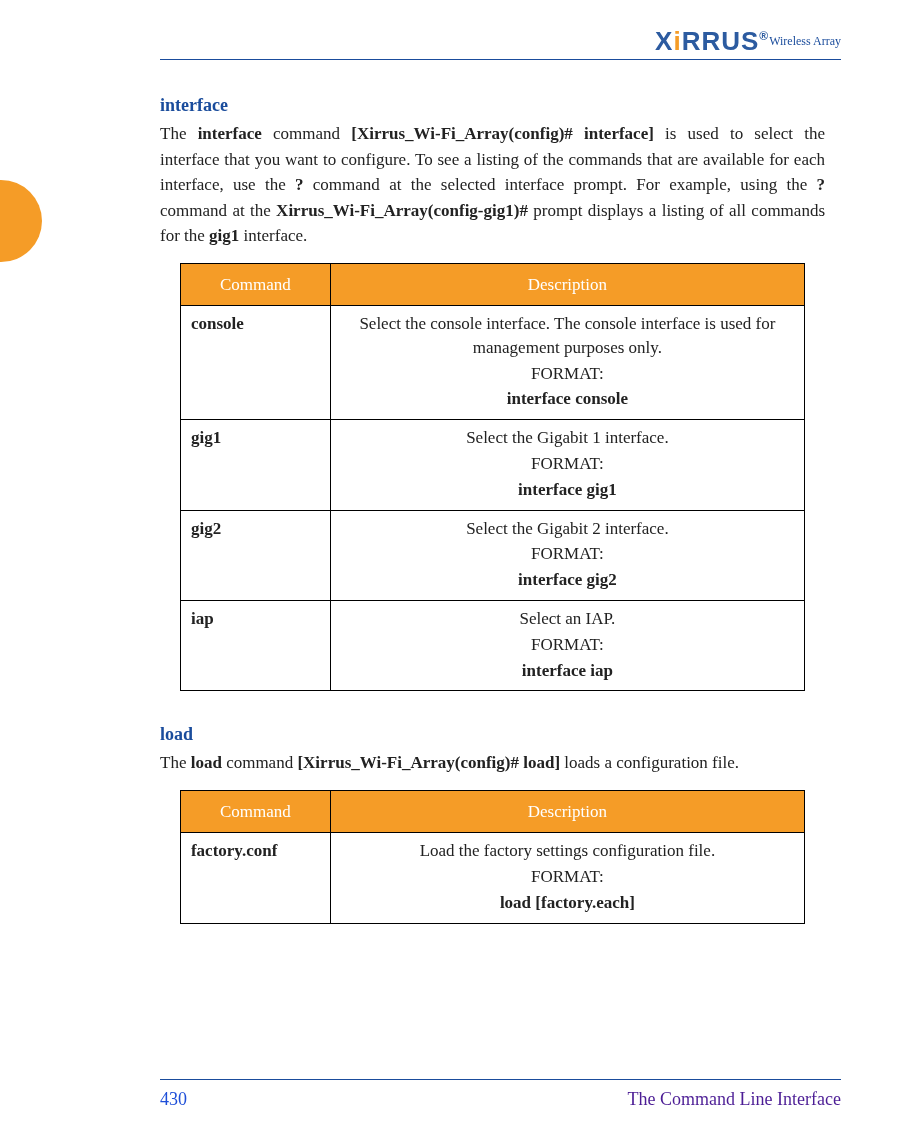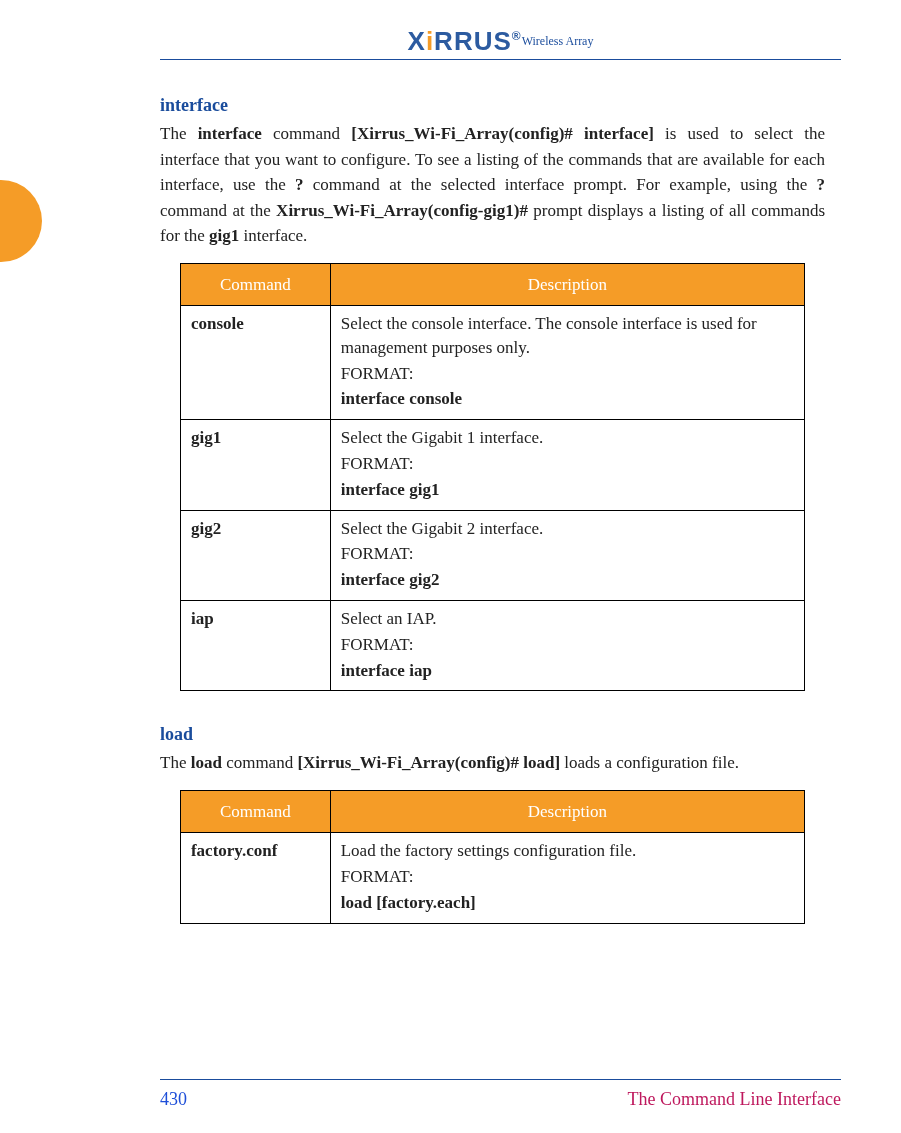--- a/index.html
+++ b/index.html
@@ -16,21 +16,21 @@
     padding: 25px 60px 20px 60px;
     position: relative;
     box-sizing: border-box;
     min-height: 1133px;
     display: flex;
     flex-direction: column;
   }
   .header {
     display: flex;
     align-items: center;
-    justify-content: center;
+    justify-content: flex-end;
     border-bottom: 1.5px solid #1a4c9c;
     padding-bottom: 2px;
     margin-bottom: 18px;
     margin-left: 100px;
   }
   .logo {
     display: flex;
     align-items: center;
     height: 32px;
   }
@@ -94,37 +94,38 @@
     padding: 8px 10px;
     border: 1px solid #000;
     text-align: center;
   }
   table.cmd td {
     border: 1px solid #000;
     padding: 6px 10px;
     vertical-align: top;
     font-size: 17px;
     line-height: 1.4;
+    text-align: center;
   }
   table.cmd td:first-child {
     width: 24%;
     text-align: left;
     font-weight: bold;
   }
   .desc-line { margin: 0 0 2px 0; }
   .footer {
     margin-left: 100px;
     border-top: 1.5px solid #1a4c9c;
     padding-top: 6px;
     display: flex;
     justify-content: space-between;
     font-size: 18px;
   }
   .page-num { color: #1d4ed8; }
-  .chapter { color: #be185d; }
+  .chapter { color: #4c1d95; }
 </style>
 </head>
 <body>
 
 <div class="page">
   <div class="thumb"></div>
 
   <div class="header">
     <div class="logo">
       <span class="logo-text">

